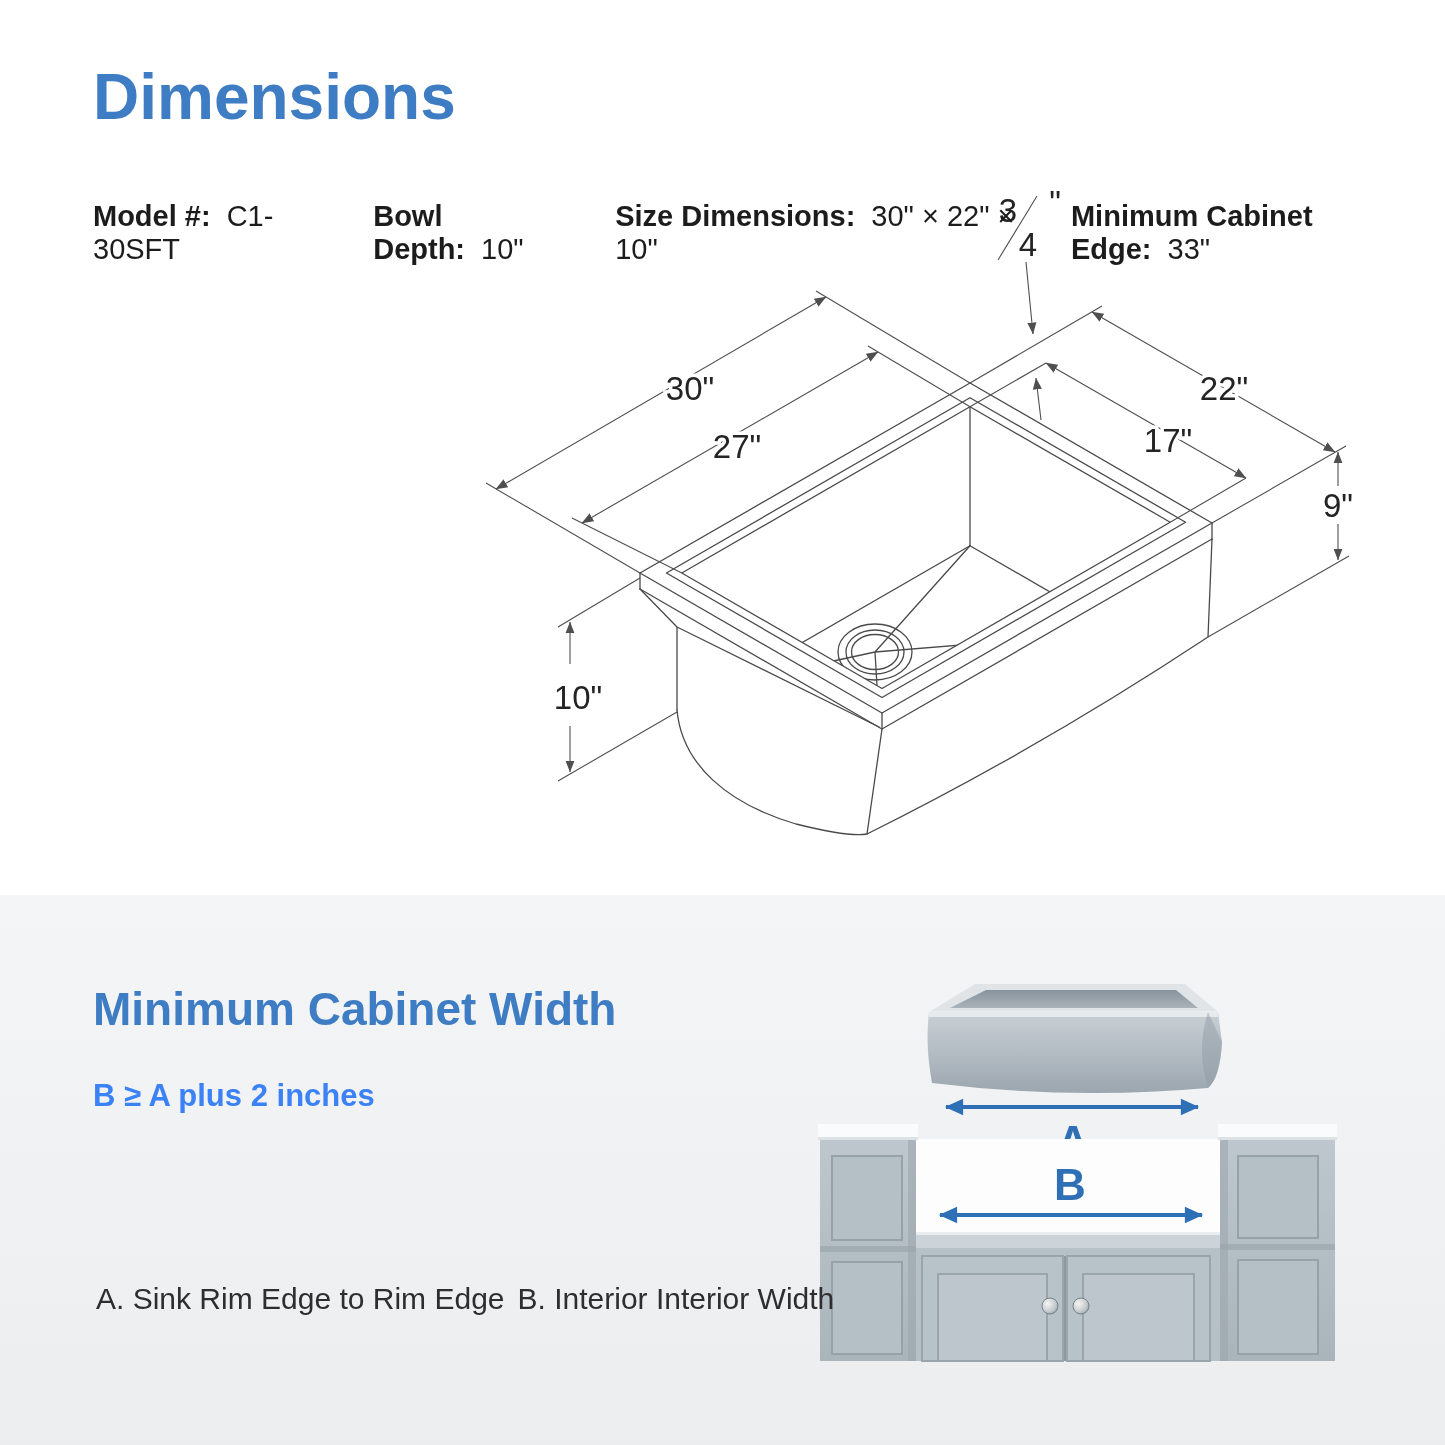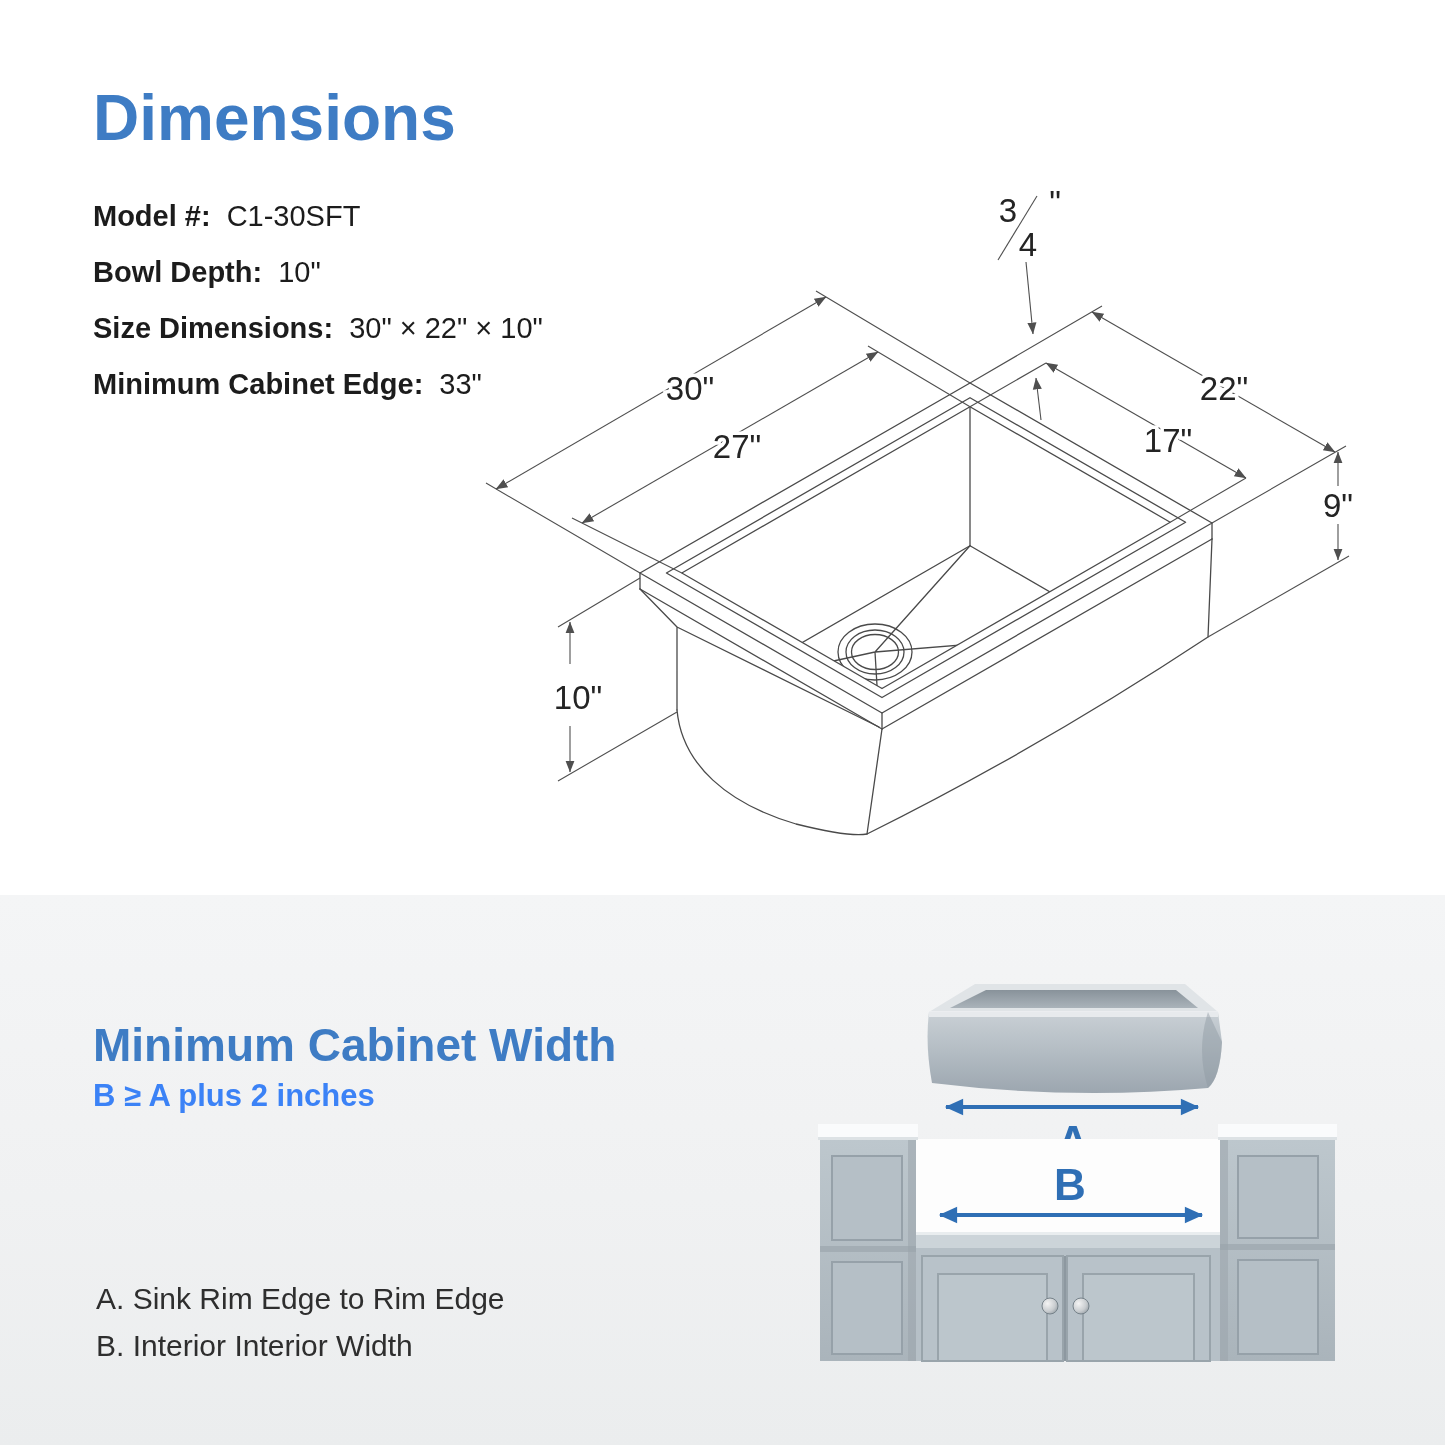--- a/index.html
+++ b/index.html
@@ -1,29 +1,29 @@
 <!DOCTYPE html>
 <html><head>
 <meta charset="utf-8">
 <style>
   html,body{margin:0;padding:0;}
   .page{position:relative;width:1445px;height:1445px;background:#ffffff;overflow:hidden;
         font-family:"Liberation Sans", sans-serif;}
   .gray-band{position:absolute;left:0;top:895px;width:1445px;height:550px;
         background:linear-gradient(180deg,#f4f5f6 0%,#f0f1f2 55%,#ebedee 100%);}
   svg.art{position:absolute;left:0;top:0;width:1445px;height:1445px;}
-  .top-text{position:absolute;left:93px;top:81px;text-align:center;}
+  .top-text{position:absolute;left:93px;top:60px;text-align:center;}
   .page-title{font-size:64px;font-weight:700;color:#3e7cc4;letter-spacing:0px;}
-  .specs{position:absolute;left:93px;top:200px;display:flex;flex-direction:column;gap:23px;}
+  .specs{position:absolute;left:93px;top:200px;display:flex;flex-direction:row;gap:23px;}
   .spec-row{font-size:29px;line-height:33px;color:#1c1c1c;}
   .spec-label{font-weight:700;}
   .spec-value{font-weight:400;margin-left:16px;}
-  .section2-title{position:absolute;left:93px;top:982px;font-size:46px;font-weight:700;color:#3e7cc4;margin-top:36px;}
+  .section2-title{position:absolute;left:93px;top:982px;font-size:46px;font-weight:700;color:#3e7cc4;}
   .rule-line{position:absolute;left:93px;top:1078px;font-size:31px;font-weight:600;color:#3b82f6;}
-  .legend{position:absolute;left:96px;top:1282px;display:flex;flex-direction:column;gap:13px;
+  .legend{position:absolute;left:96px;top:1282px;display:flex;flex-direction:row;gap:13px;
           font-size:30px;color:#2e2e2e;font-weight:400;}
   
   .sink-line{stroke:#4a4a4a;stroke-width:1.3;fill:none;stroke-linejoin:round;stroke-linecap:round;}
   .dim-line{stroke:#4f4f4f;stroke-width:1.1;fill:none;}
   .dim-text{font-size:33px;fill:#242424;text-anchor:middle;paint-order:stroke;stroke:#ffffff;stroke-width:7px;font-family:"Liberation Sans",sans-serif;}
   .frac-text{font-size:33px;fill:#242424;text-anchor:middle;paint-order:stroke;stroke:#ffffff;stroke-width:5px;font-family:"Liberation Sans",sans-serif;}
   .blue-arrow{stroke:#2f6fb5;stroke-width:4;fill:none;}
   .ab-label{font-size:44px;font-weight:700;fill:#2f6fb5;text-anchor:middle;font-family:"Liberation Sans",sans-serif;}
 </style>
 </head>

